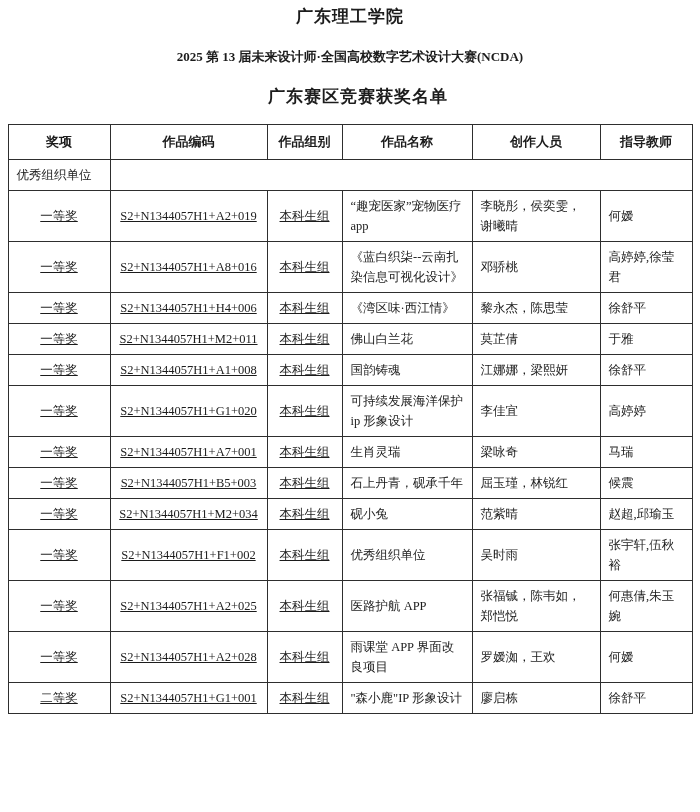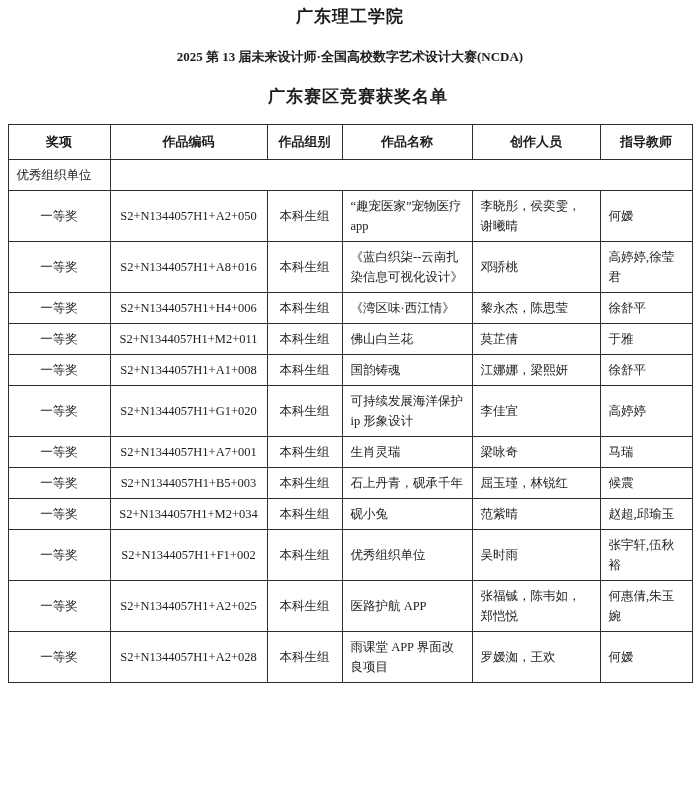--- a/index.html
+++ b/index.html
@@ -29,21 +29,21 @@
     padding: 5px 8px;
     word-break: break-all;
     overflow: hidden;
   }
   .awards th {
     font-weight: bold;
     text-align: center;
     padding: 7px 2px;
     font-size: 13px;
   }
-  .cell-center { text-align: center; }
+  .cell-center { text-align: center; text-decoration: underline; }
   .cell-left { text-align: left; }
   .section-cell { padding: 3px 2px; }
 </style>
 </head>
 <body>
 
 <div class="titles">
   <div class="title-1">广东理工学院</div>
   <div class="title-2">2025 第 13 届未来设计师·全国高校数字艺术设计大赛(NCDA)</div>
   <div class="title-3">广东赛区竞赛获奖名单</div>
@@ -67,21 +67,21 @@
       <th>创作人员</th>
       <th>指导教师</th>
     </tr>
     <tr>
       <td class="section-cell">优秀组织单位</td>
       <td colspan="5"></td>
     </tr>
 
     <tr>
       <td class="cell-center">一等奖</td>
-      <td class="cell-center">S2+N1344057H1+A2+050</td>
+      <td class="cell-center">S2+N1344057H1+A2+019</td>
       <td class="cell-center">本科生组</td>
       <td class="cell-left">“趣宠医家”宠物医疗 app</td>
       <td class="cell-left">李晓彤，侯奕雯，谢曦晴</td>
       <td class="cell-left">何嫒</td>
     </tr>
     <tr>
       <td class="cell-center">一等奖</td>
       <td class="cell-center">S2+N1344057H1+A8+016</td>
       <td class="cell-center">本科生组</td>
       <td class="cell-left">《蓝白织柒--云南扎染信息可视化设计》</td>
@@ -161,14 +161,22 @@
       <td class="cell-left">何惠倩,朱玉婉</td>
     </tr>
     <tr>
       <td class="cell-center">一等奖</td>
       <td class="cell-center">S2+N1344057H1+A2+028</td>
       <td class="cell-center">本科生组</td>
       <td class="cell-left">雨课堂 APP 界面改良项目</td>
       <td class="cell-left">罗嫒洳，王欢</td>
       <td class="cell-left">何嫒</td>
     </tr>
+    <tr>
+      <td class="cell-center">二等奖</td>
+      <td class="cell-center">S2+N1344057H1+G1+001</td>
+      <td class="cell-center">本科生组</td>
+      <td class="cell-left">"森小鹿"IP 形象设计</td>
+      <td class="cell-left">廖启栋</td>
+      <td class="cell-left">徐舒平</td>
+    </tr>
   </tbody>
 </table>
 
 </body></html>

